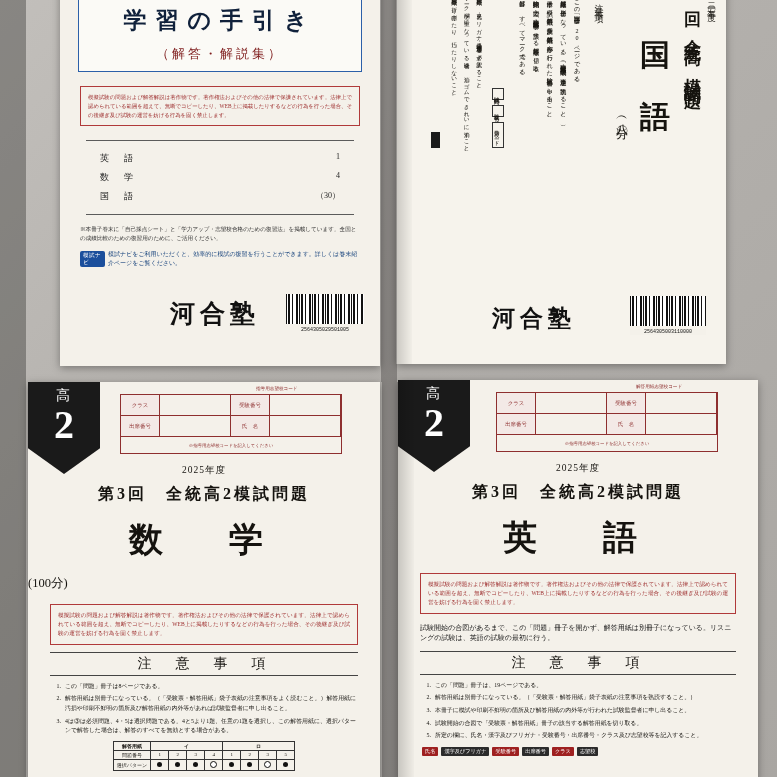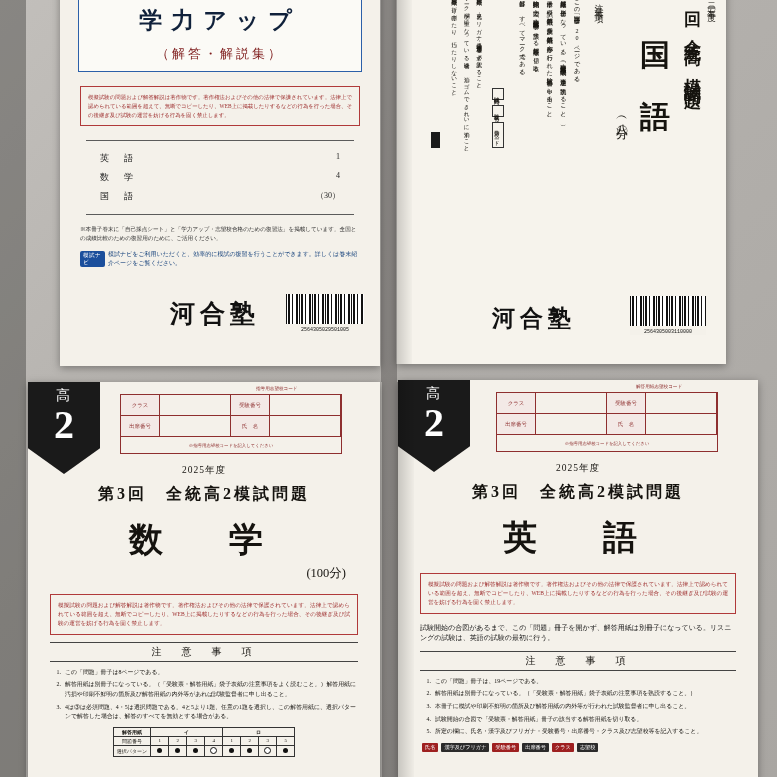--- a/index.html
+++ b/index.html
@@ -179,32 +179,32 @@
     position: absolute; font-size: 4.6px; color: #8e2f2f;
   }
   .bsheet .year { text-align: center; font-size: 9.5px; letter-spacing: 1px; }
   .bsheet .exam-title {
     text-align: center; font-size: 16px; font-weight: bold; letter-spacing: 3px; margin-top: 7px;
   }
   .bsheet .subject {
     text-align: center; font-size: 34px; font-weight: bold; letter-spacing: 16px; margin-top: 12px;
   }
   .bsheet .time {
-    text-align: right; font-size: 12.5px; margin-top: 2px; padding-right: 34px;
+    text-align: left; font-size: 12.5px; margin-top: 12px; padding-right: 34px;
   }
   .bsheet .redbox {
     margin: 12px 22px 0 22px; border: 1px solid #b03a3a;
     color: #9e2f2f; font-size: 5.6px; line-height: 1.6; padding: 6px 7px; text-align: justify;
   }
   .bsheet .lead {
     margin: 9px 22px 0 22px; font-size: 7px; line-height: 1.5; color: #151515;
   }
   .bsheet .chuui-bar {
     margin: 7px 22px 0 22px; text-align: center;
-    font-size: 10px; letter-spacing: 5px;
+    font-size: 14px; letter-spacing: 5px;
     border-top: 1px solid #444; border-bottom: 1px solid #444; padding: 2px 0;
   }
   .bsheet .notes {
     margin: 6px 24px 0 24px; font-size: 5.9px; line-height: 1.62;
   }
   .bsheet .notes .ni { display: flex; gap: 4px; margin-bottom: 3px; }
   .bsheet .notes .ni .num { width: 9px; text-align: right; flex: none; }
   .bsheet .notes .ni .tx { flex: 1; text-align: justify; }
   .mini-table {
     margin: 5px auto 0 auto; border-collapse: collapse; font-size: 5px;
@@ -236,21 +236,21 @@
     position: absolute; background: rgba(40,38,36,0.55);
   }
 </style>
 </head>
 <body>
 
 <div id="scene">
 
   <div class="sheet" id="tl">
     <div class="title-box">
-      <div class="title-main">学力アップ</div>
+      <div class="title-main">学習の手引き</div>
       <div class="title-sub">（解答・解説集）</div>
     </div>
     <div class="notice">模擬試験の問題および解答解説は著作物です。著作権法およびその他の法律で保護されています。法律上で認められている範囲を超えて、無断でコピーしたり、WEB上に掲載したりするなどの行為を行った場合、その後継ぎ及び試験の運営を妨げる行為を固く禁止します。</div>
     <div class="toc">
       <div class="toc-row">
         <span>英　語</span>
         <span class="pg">1</span>
       </div>
       <div class="toc-row">
         <span>数　学</span>

